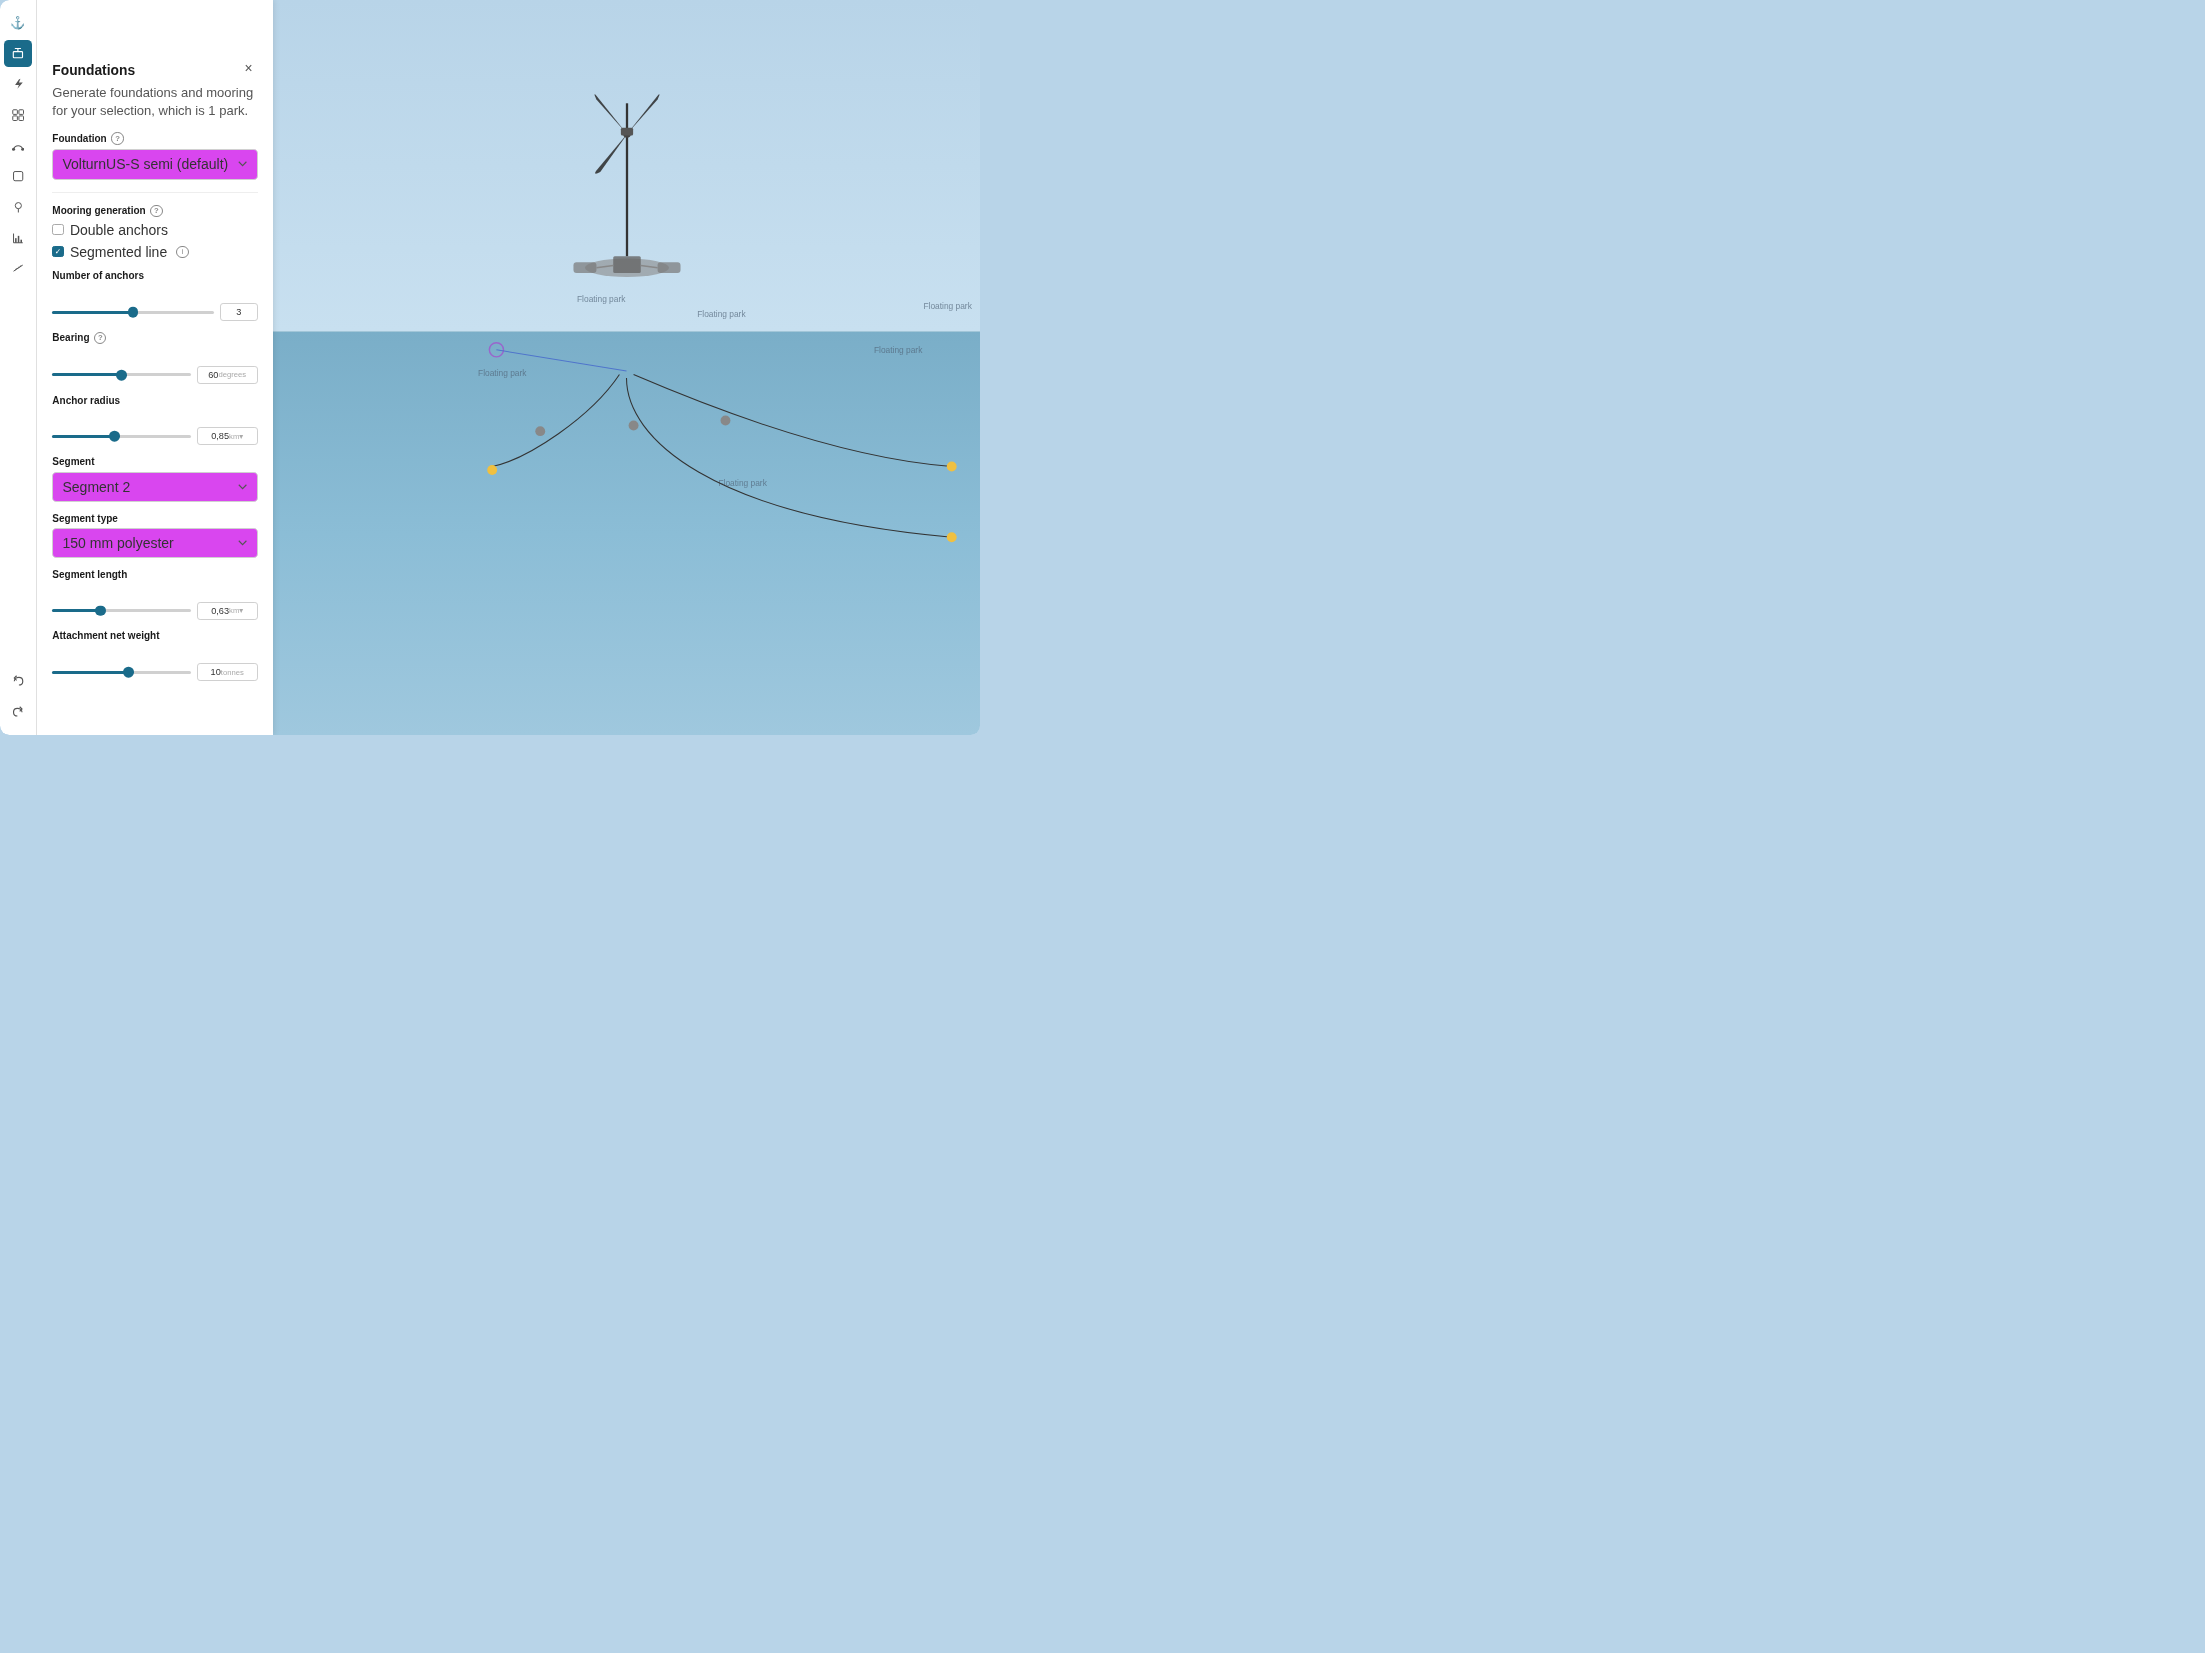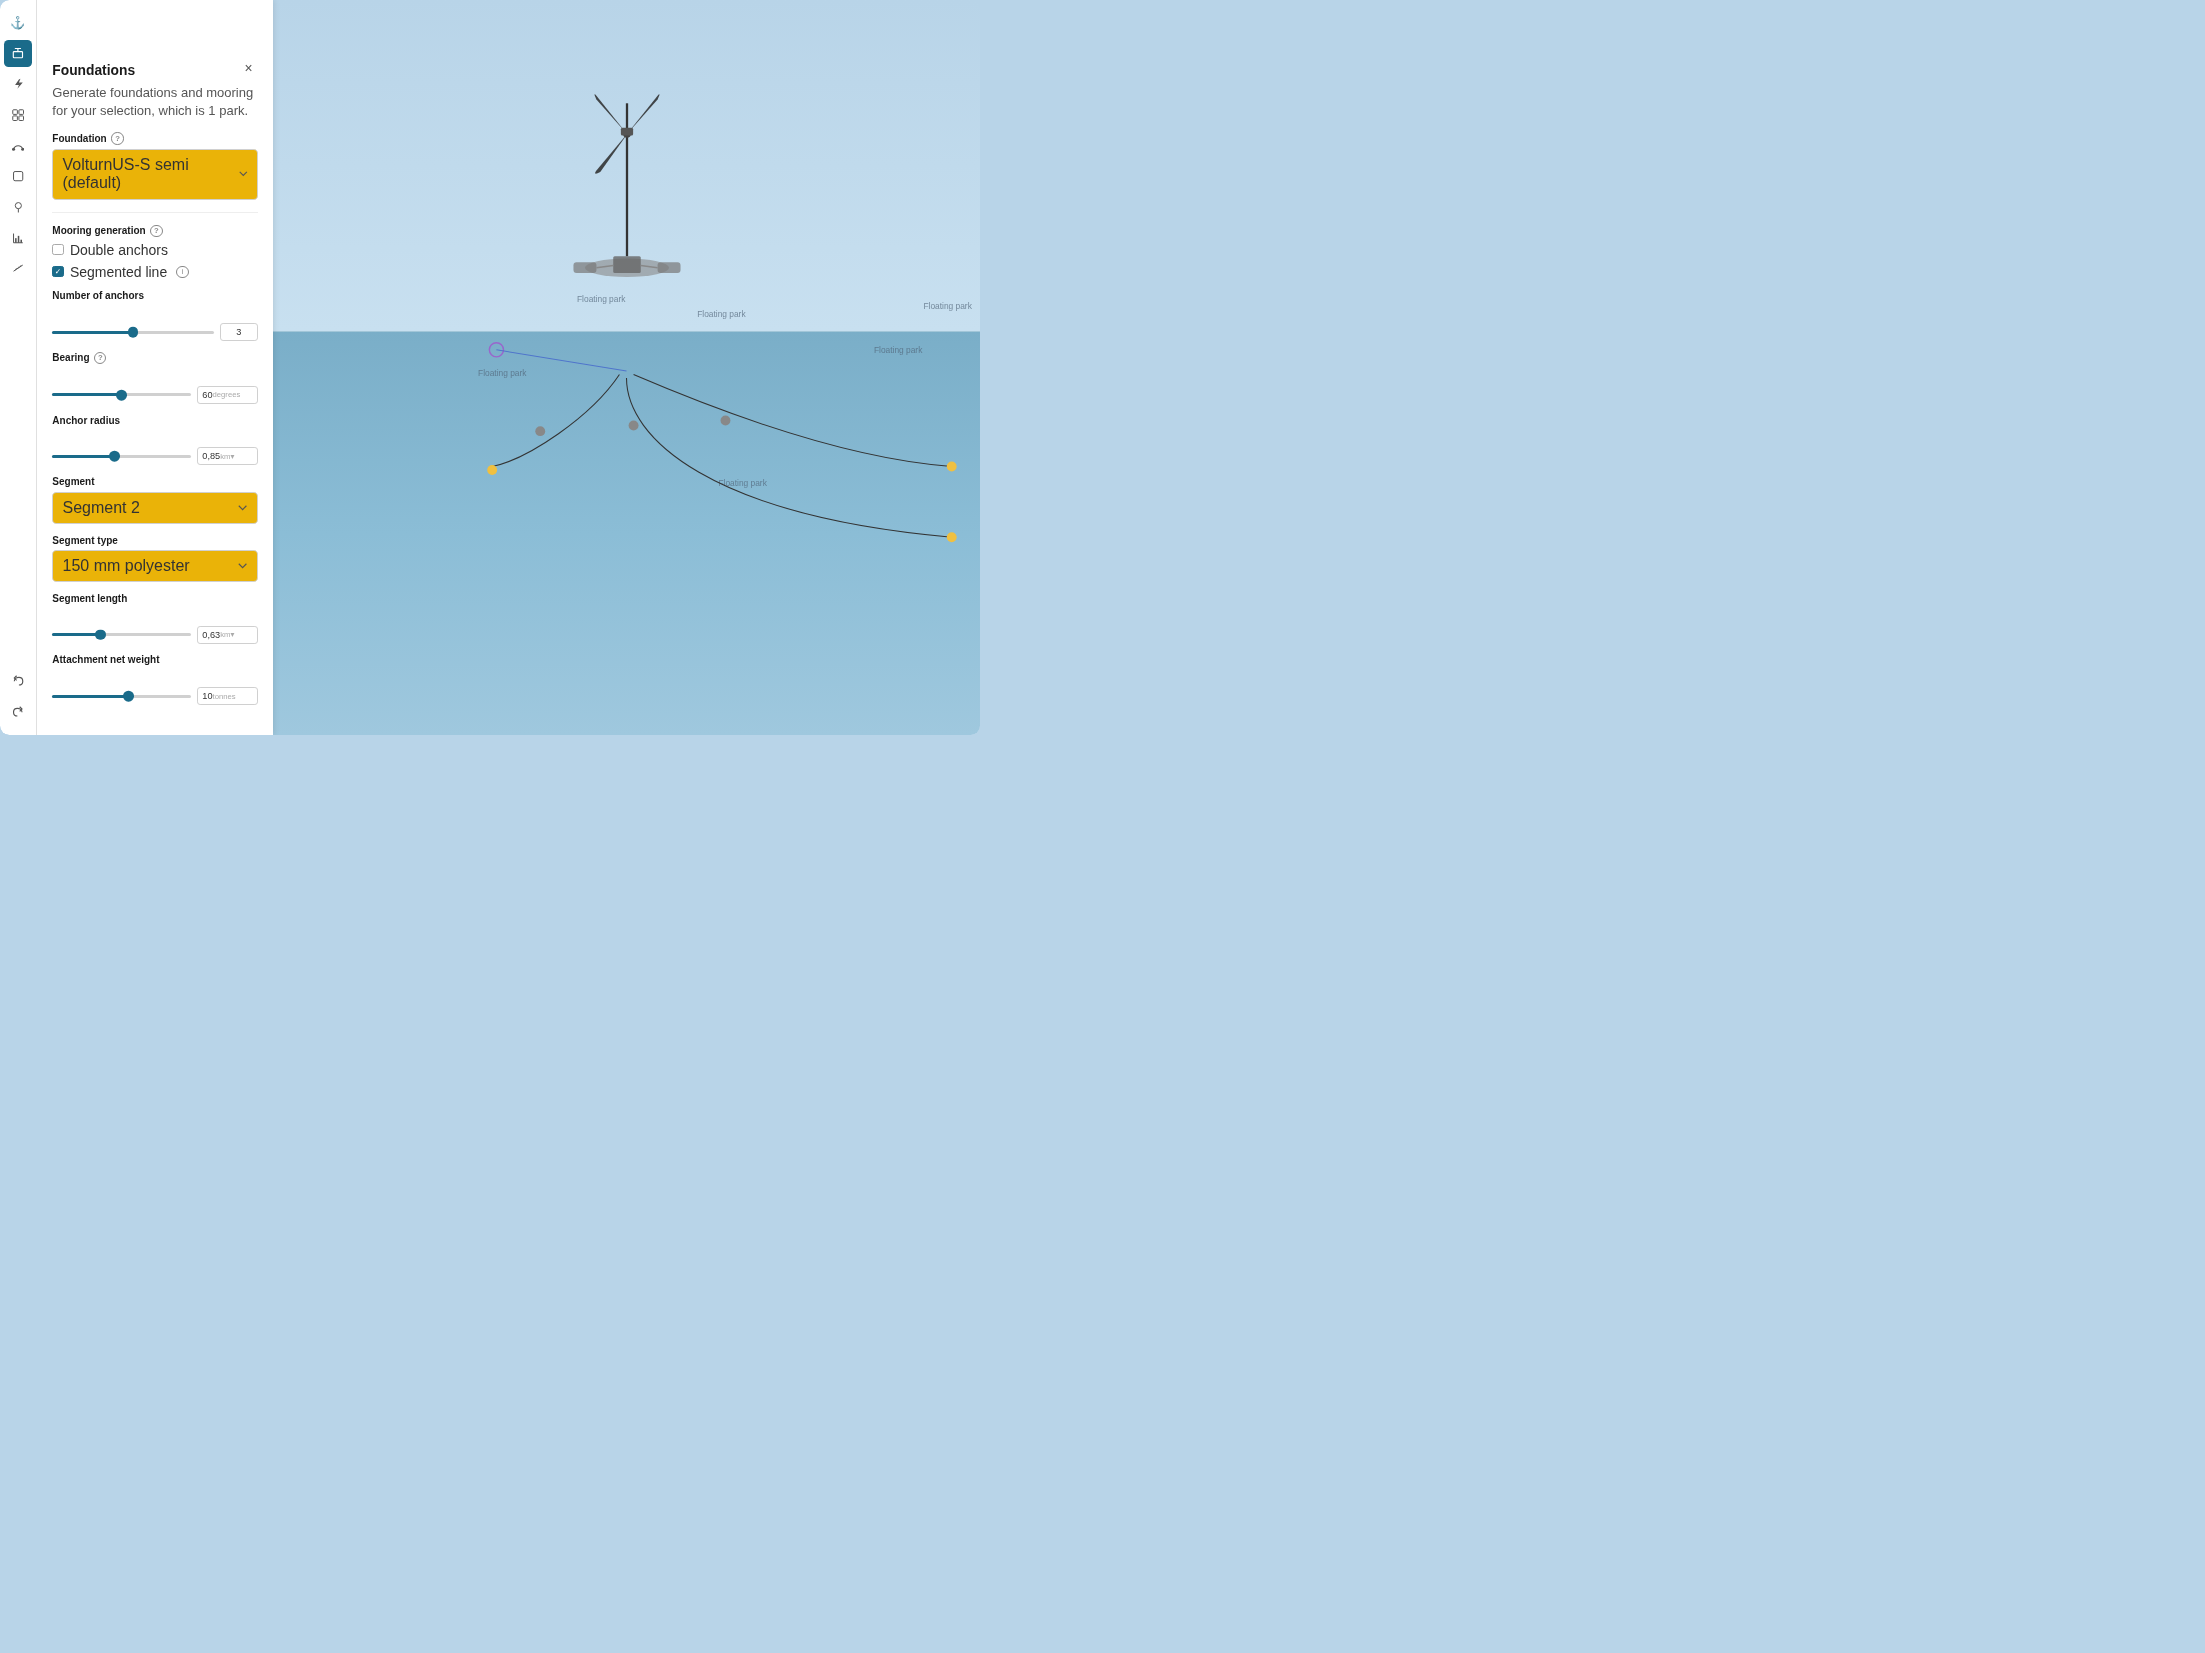--- a/index.html
+++ b/index.html
@@ -131,23 +131,23 @@
     
     .dropdown {
       width: 100%;
       border: 0.8px solid #d0d0d0;
       border-radius: 4.6px;
       padding: 6.1px 9.2px;
       display: flex;
       align-items: center;
       justify-content: space-between;
       cursor: pointer;
-      background: #eab308;
+      background: #d946ef;
       color: #333;
-      font-size: 16px;
+      font-size: 14px;
     }
 
     
     .checkbox-row {
       display: flex;
       align-items: center;
       gap: 6.1px;
       cursor: pointer;
     }
 
@@ -234,21 +234,21 @@
     .value-with-unit {
       min-width: 61px;
       border: 0.8px solid #d0d0d0;
       border-radius: 3.1px;
       padding: 3.1px 4.6px;
       font-size: 9.2px;
       color: #333;
       background: white;
       display: flex;
       align-items: center;
-      justify-content: flex-start;
+      justify-content: center;
     }
 
     .divider {
       height: 0.8px;
       background: #eee;
       margin: 1.5px 0;
     }
 
     
     .viewport {

